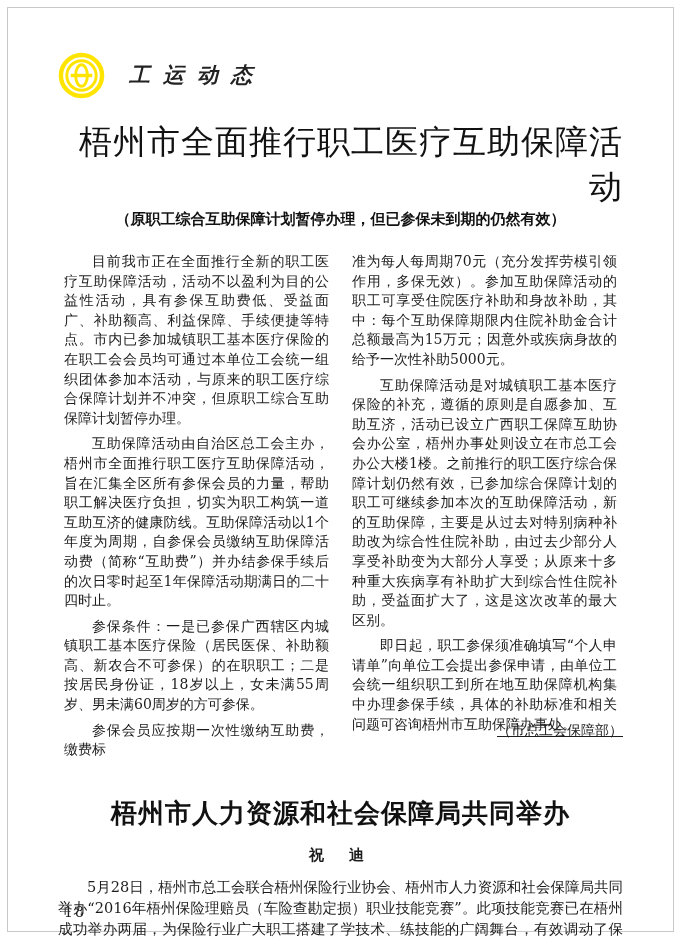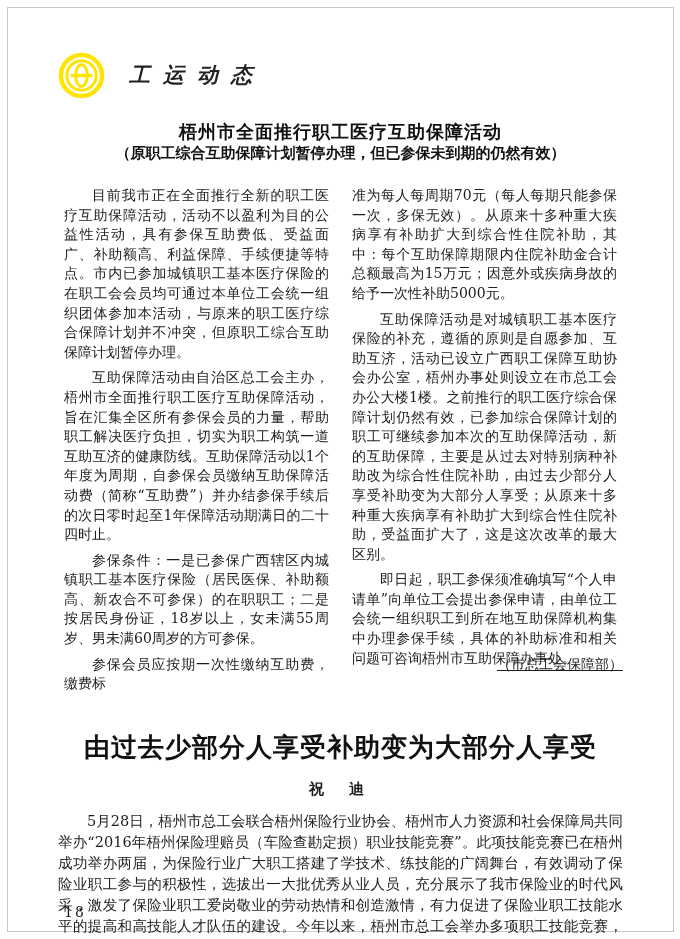--- a/index.html
+++ b/index.html
@@ -19,21 +19,21 @@
   .content { position: relative; padding: 50px 57px 0 58px; }
 
   .header { display: flex; align-items: center; gap: 24px; height: 50px; }
   .logo-wrap { width: 47px; height: 47px; flex: 0 0 auto; }
   .masthead {
     font-size: 21px; font-weight: bold; letter-spacing: 13px;
     font-style: italic; color: #222; white-space: nowrap;
   }
 
   .title1 {
-    font-size: 18px; font-weight: bold; text-align: center;
+    font-size: 33px; font-weight: normal; text-align: right;
     margin: 20px 0 0 0; letter-spacing: 1px; color: #111;
   }
   .subtitle1 {
     font-size: 15px; font-weight: bold; text-align: center;
     color: #111;
   }
 
   .columns { display: flex; gap: 11px; margin-top: 17px; }
   .col { width: 50%; font-size: 14px; line-height: 19.6px; text-align: justify; }
   .col p { margin: 6px; text-indent: 2em; }
@@ -82,30 +82,30 @@
     <div class="subtitle1">（原职工综合互助保障计划暂停办理，但已参保未到期的仍然有效）</div>
 
     <div class="columns">
       <div class="col">
         <p>目前我市正在全面推行全新的职工医疗互助保障活动，活动不以盈利为目的公益性活动，具有参保互助费低、受益面广、补助额高、利益保障、手续便捷等特点。市内已参加城镇职工基本医疗保险的在职工会会员均可通过本单位工会统一组织团体参加本活动，与原来的职工医疗综合保障计划并不冲突，但原职工综合互助保障计划暂停办理。</p>
         <p>互助保障活动由自治区总工会主办，梧州市全面推行职工医疗互助保障活动，旨在汇集全区所有参保会员的力量，帮助职工解决医疗负担，切实为职工构筑一道互助互济的健康防线。互助保障活动以1个年度为周期，自参保会员缴纳互助保障活动费（简称“互助费”）并办结参保手续后的次日零时起至1年保障活动期满日的二十四时止。</p>
         <p>参保条件：一是已参保广西辖区内城镇职工基本医疗保险（居民医保、补助额高、新农合不可参保）的在职职工；二是按居民身份证，18岁以上，女未满55周岁、男未满60周岁的方可参保。</p>
         <p>参保会员应按期一次性缴纳互助费，缴费标</p>
       </div>
       <div class="col">
-        <p class="noindent">准为每人每周期70元（每人每期只能参保一次，多保无效）。从原来十多种重大疾病享有补助扩大到综合性住院补助，其中：每个互助保障期限内住院补助金合计总额最高为15万元；因意外或疾病身故的给予一次性补助5000元。</p>
+        <p class="noindent">准为每人每周期70元（充分发挥劳模引领作用，多保无效）。参加互助保障活动的职工可享受住院医疗补助和身故补助，其中：每个互助保障期限内住院补助金合计总额最高为15万元；因意外或疾病身故的给予一次性补助5000元。</p>
         <p>互助保障活动是对城镇职工基本医疗保险的补充，遵循的原则是自愿参加、互助互济，活动已设立广西职工保障互助协会办公室，梧州办事处则设立在市总工会办公大楼1楼。之前推行的职工医疗综合保障计划仍然有效，已参加综合保障计划的职工可继续参加本次的互助保障活动，新的互助保障，主要是从过去对特别病种补助改为综合性住院补助，由过去少部分人享受补助变为大部分人享受；从原来十多种重大疾病享有补助扩大到综合性住院补助，受益面扩大了，这是这次改革的最大区别。</p>
         <p>即日起，职工参保须准确填写“个人申请单”向单位工会提出参保申请，由单位工会统一组织职工到所在地互助保障机构集中办理参保手续，具体的补助标准和相关问题可咨询梧州市互助保障办事处。</p>
         <div class="attr1">（市总工会保障部）</div>
       </div>
     </div>
   </div>
 
   <div>
-    <h2 class="title2">由过去少部分人享受补助变为大部分人享受</h2>
+    <h2 class="title2">梧州市人力资源和社会保障局共同举办</h2>
     <div class="author">祝 迪</div>
     <div class="body2">
       <p>5月28日，梧州市总工会联合梧州保险行业协会、梧州市人力资源和社会保障局共同举办“2016年梧州保险理赔员（车险查勘定损）职业技能竞赛”。此项技能竞赛已在梧州成功举办两届，为保险行业广大职工搭建了学技术、练技能的广阔舞台，有效调动了保险业职工参与的积极性，选拔出一大批优秀从业人员，充分展示了我市保险业的时代风采，激发了保险业职工爱岗敬业的劳动热情和创造激情，有力促进了保险业职工技能水平的提高和高技能人才队伍的建设。今年以来，梧州市总工会举办多项职工技能竞赛，大力实施职工素质工程建设，通过劳动竞赛、知识竞赛的形式，组织职工广泛深入开展岗位练兵、技术交流、技能培训，踊跃参加技术革新、技术协作、合理化建议等活动，着力培养知识型、技术型、创新型人才队伍。通过搭建车险查勘定损职业技能竞赛平台，向社会展现保险业一线员工爱岗敬业、争先创优、服务高效的良好精神面貌；通过竞赛选拔人才，充分发挥劳模引领作用，提升车险查勘理赔队伍的整体素质，提高我市保险业的客户满意度和社会公认度，推动我市保险事业再上一个新的台阶。</p>
 
     </div>
   </div>
 
 </div>
 
 <div class="pagenum">18</div>

